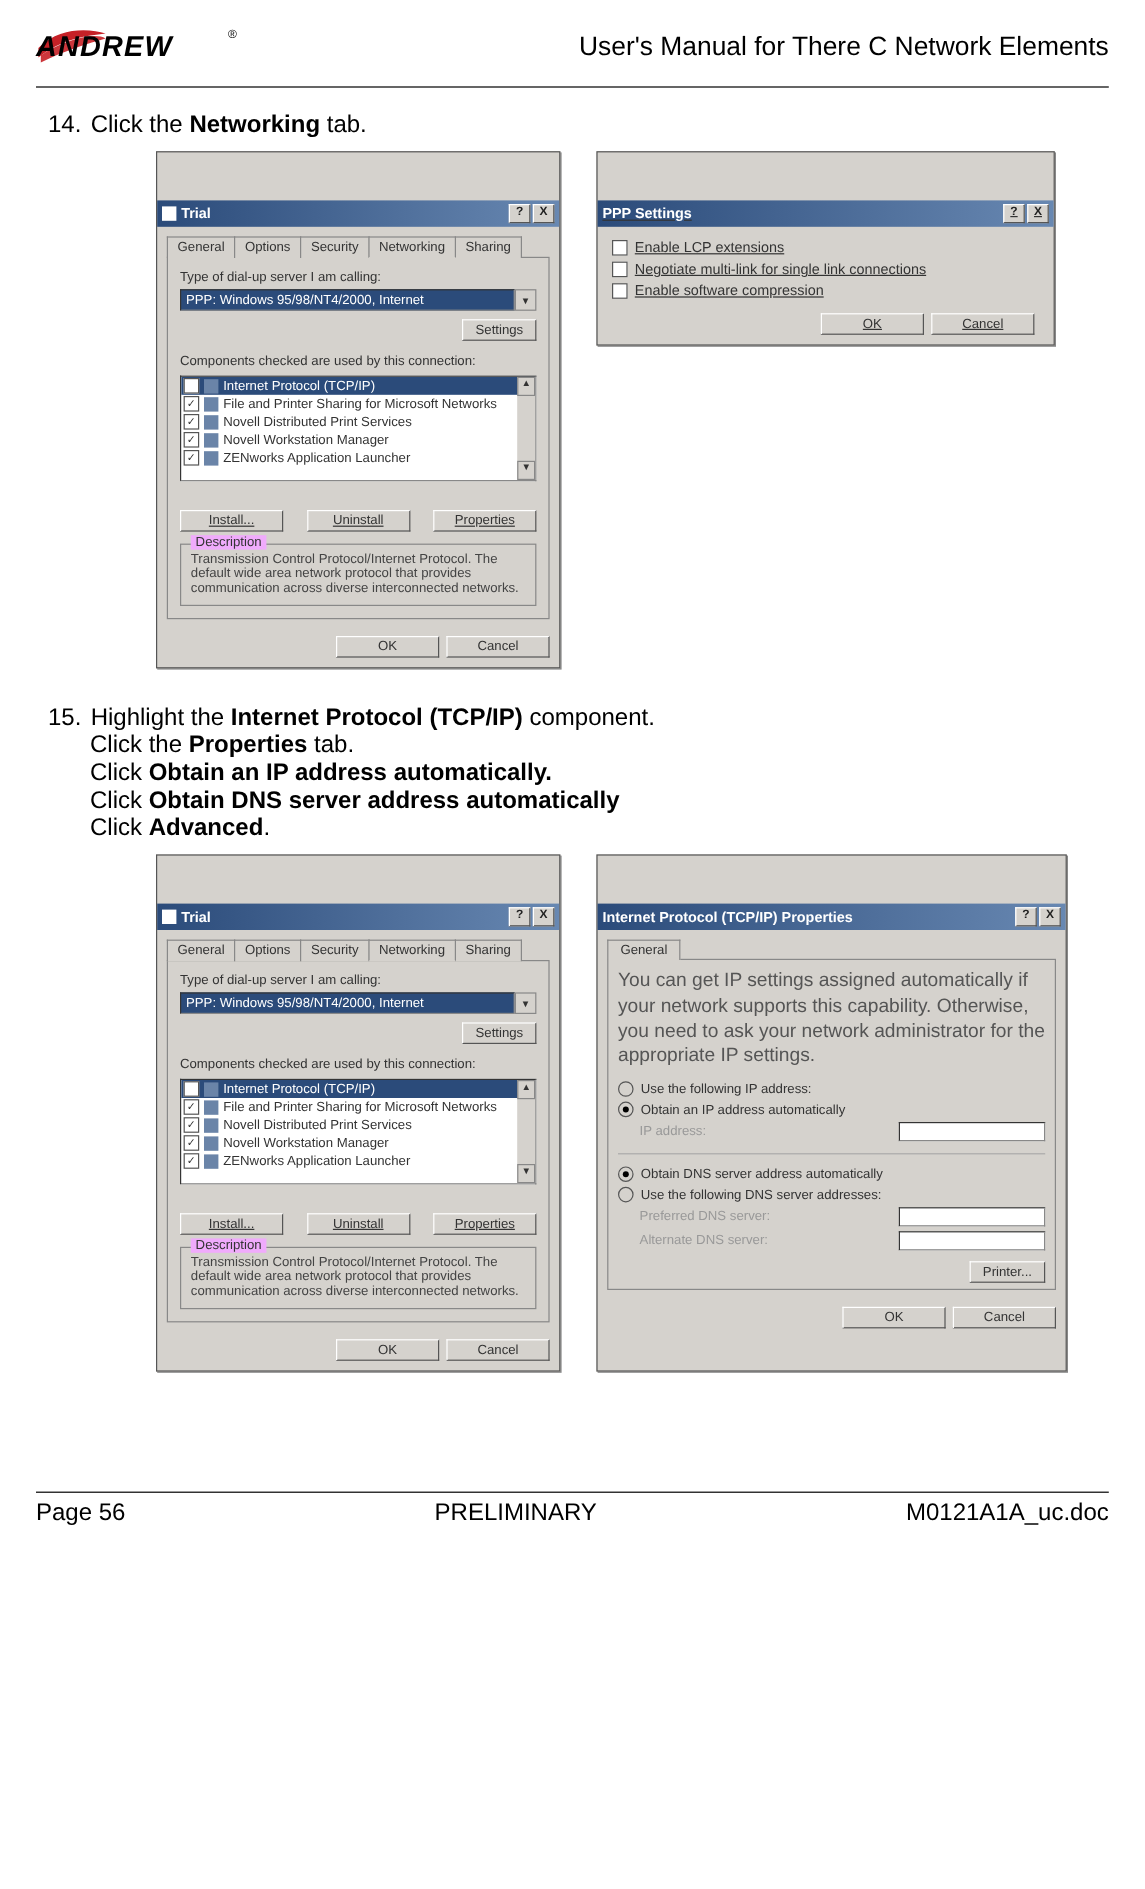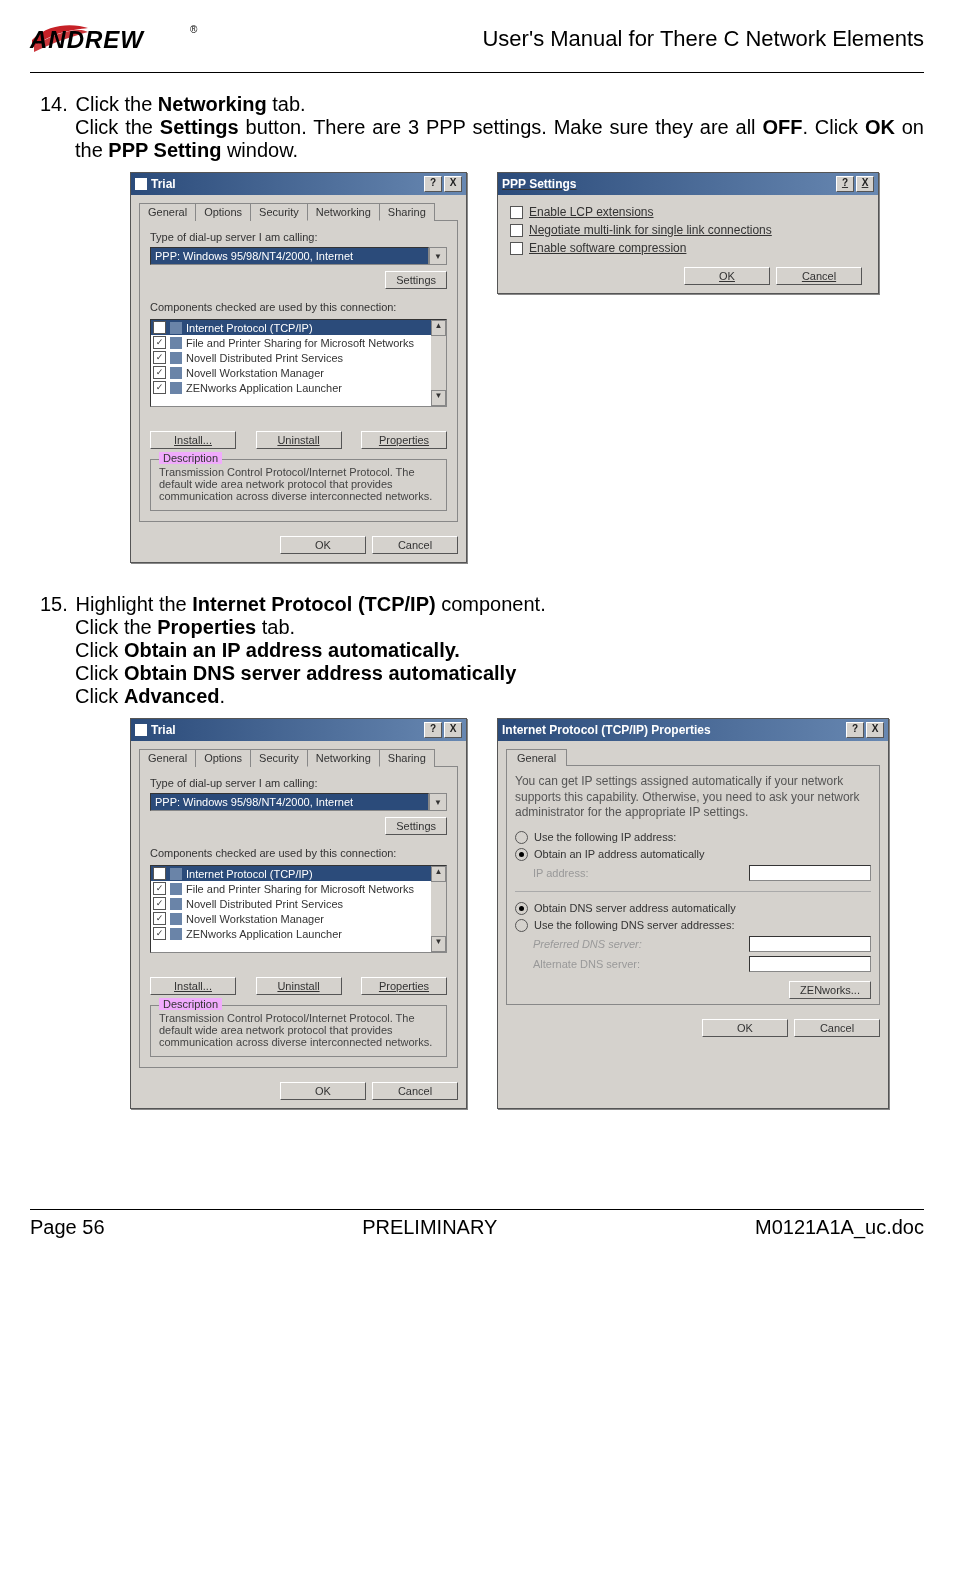--- a/index.html
+++ b/index.html
@@ -74,20 +74,21 @@
   .dialog.tcpip { width: 390px; }
   .titlebar {
     background: linear-gradient(to right, #2b4b7a, #6888b2);
     color: #fff;
     font-weight: bold;
     padding: 3px 4px;
     display: flex;
     justify-content: space-between;
     align-items: center;
     font-size: 12px;
+    margin-top: 40px;
   }
   .title-left { display:flex; align-items:center; gap:4px; }
   .titlebar .sys-btns { display: flex; gap: 2px; }
   .sys-btn {
     width: 16px; height: 14px;
     background: #d5d2cd;
     border: 1px solid #fff;
     border-right-color: #555; border-bottom-color:#555;
     font-size: 10px; line-height: 12px;
     text-align: center;
@@ -212,21 +213,21 @@
     padding: 6px 8px 8px 8px;
   }
   .ppp-check-row {
     display: flex; align-items: center; gap: 6px;
     padding: 2px 4px; font-size: 12px;
   }
   .ppp-buttons { display:flex; justify-content:flex-end; gap:6px; padding:10px 8px 0 8px;}
   .tcpip-tabs { display:flex; }
   .tcpip-tab { padding:2px 10px; border:1px solid #888; border-bottom:none; font-size:11px; background:#d5d2cd;}
   .tcpip-body { border:1px solid #888; margin-top:-1px; padding:8px; font-size:11px;}
-  .notice { font-size:12px; color:#555; line-height:1.3; margin-bottom:8px;}
+  .notice { font-size:16px; color:#555; line-height:1.3; margin-bottom:8px;}
   .radio-row { display:flex; align-items:center; gap:6px; padding:2px 0;}
   .radio {
     width:11px; height:11px; border:1px solid #555; border-radius:50%;
     display:inline-flex; align-items:center; justify-content:center;
   }
   .radio.sel::after { content:''; width:5px; height:5px; background:#000; border-radius:50%;}
   .disabled { color:#999; }
   .ip-field {
     width: 120px; height:14px; background:#fff; border:1px inset #888;
   }
@@ -256,23 +257,20 @@
       <span style="position:absolute; left:160px; top:6px; font-size:10px;">®</span>
     </div>
     <div class="header-title">User's Manual for There C Network Elements</div>
   </div>
 
   <div class="step">
     <span class="step-num">14.</span>
     <span>
       <span>Click the </span><span class="bold">Networking</span><span> tab.</span>
     </span>
-    <div class="step-body" style="text-align:justify;">
-      <span>Click the </span><span class="bold">Settings</span><span> button. There are 3 PPP settings. Make sure they are all </span><span class="bold">OFF</span><span>. Click </span><span class="bold">OK</span><span> on the </span><span class="bold">PPP Setting</span><span> window.</span>
-    </div>
   </div>
 
   <div class="dialogs-row">
 
     <div class="dialog trial">
       <div class="titlebar">
         <span class="title-left">
           <span style="width:12px;height:12px;background:#fff;display:inline-block;"></span>
           <span>Trial</span>
         </span>
@@ -496,30 +494,30 @@
           </div>
           <div class="divider"></div>
           <div class="radio-row">
               <span class="radio sel"></span>
               <span>Obtain DNS server address automatically</span>
             </div>
           <div class="radio-row">
               <span class="radio"></span>
               <span>Use the following DNS server addresses:</span>
             </div>
-          <div class="radio-row disabled" style="padding-left:18px; justify-content:space-between;font-style:italic;">
+          <div class="radio-row disabled" style="padding-left:18px; justify-content:space-between;">
             <span>Preferred DNS server:</span>
             <span class="ip-field"></span>
           </div>
           <div class="radio-row disabled" style="padding-left:18px; justify-content:space-between;">
             <span>Alternate DNS server:</span>
             <span class="ip-field"></span>
           </div>
           <div class="adv-row">
-            <span class="btn">ZENworks...</span>
+            <span class="btn">Printer...</span>
           </div>
         </div>
       </div>
       <div class="footer-btns">
         <span class="btn">OK</span>
         <span class="btn">Cancel</span>
       </div>
     </div>
   </div>
 

